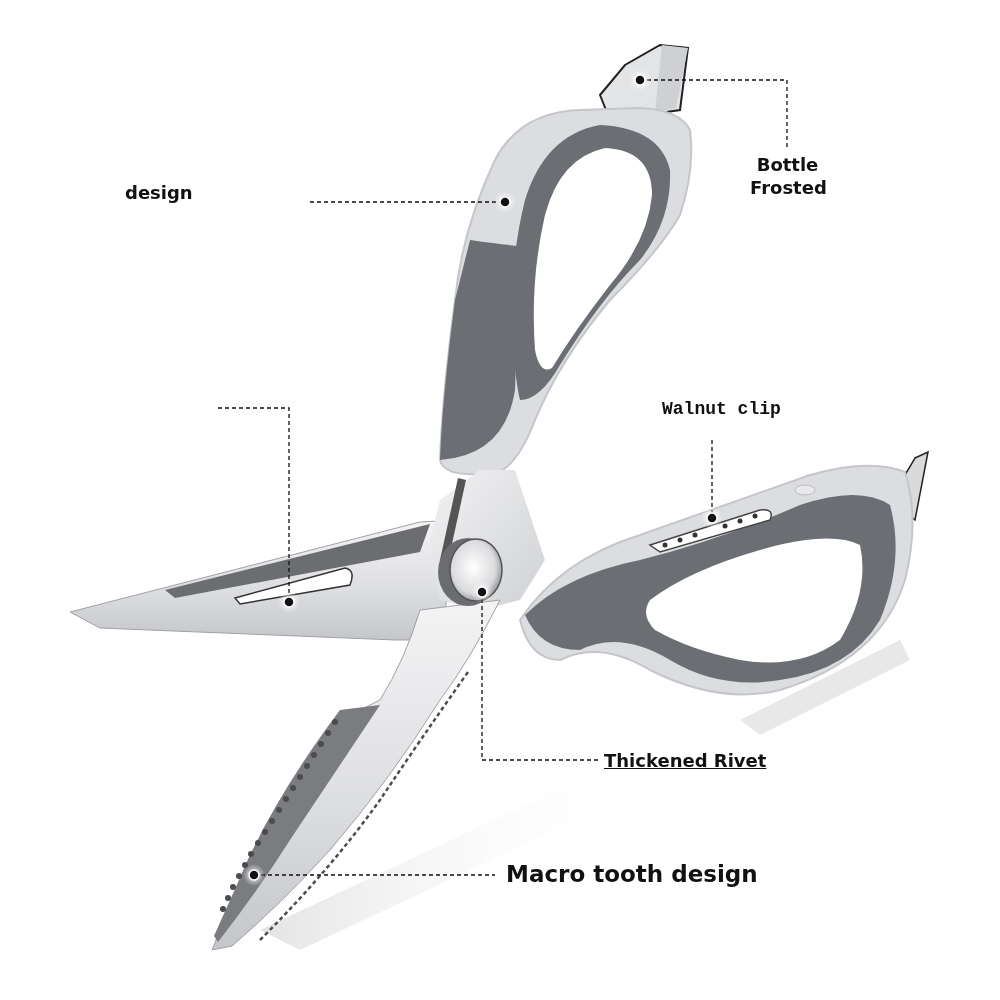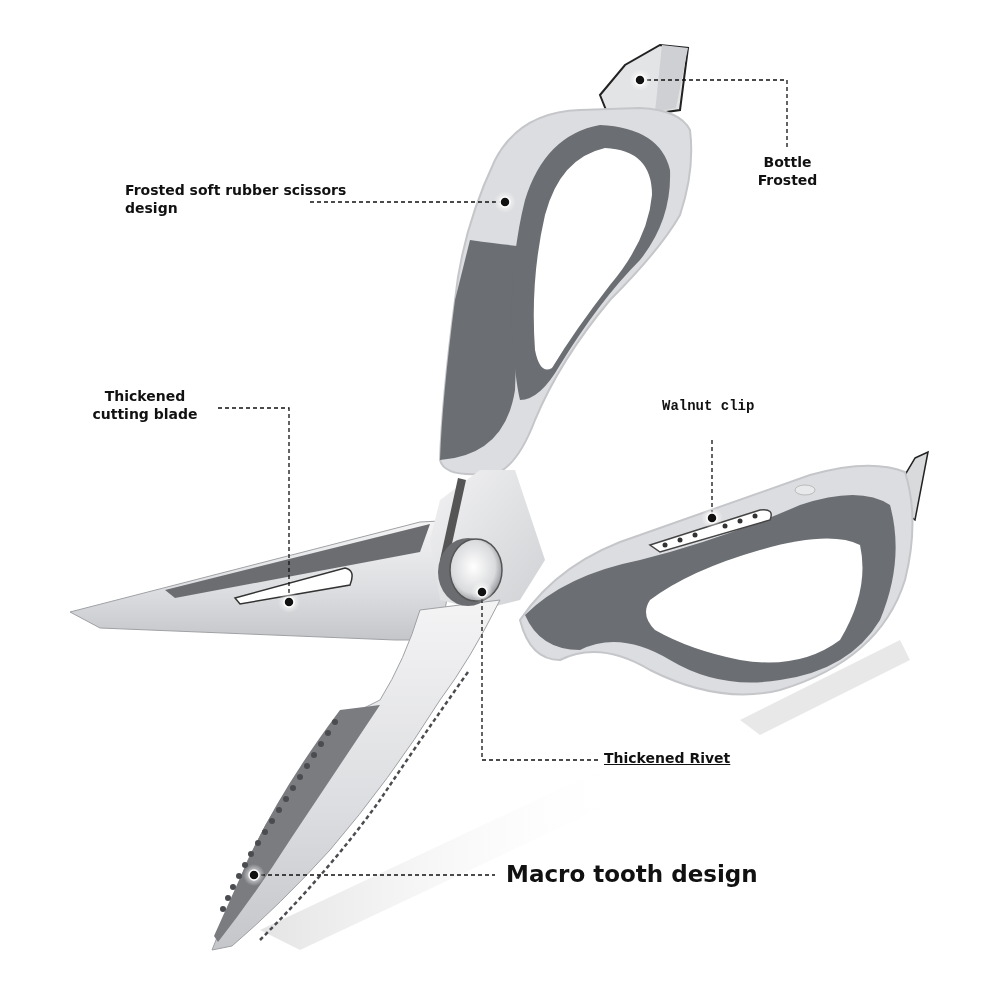--- a/index.html
+++ b/index.html
@@ -1,21 +1,21 @@
 <!DOCTYPE html>
 <html><head>
 <meta charset="utf-8">
 <style>
   html, body { margin: 0; padding: 0; background: #ffffff; }
   body { width: 1000px; height: 1000px; position: relative; overflow: hidden;
          font-family: "DejaVu Sans", "Liberation Sans", sans-serif; }
   .stage { position: absolute; left: 0; top: 0; width: 1000px; height: 1000px; }
   svg.art { position: absolute; left: 0; top: 0; }
   .label { position: absolute; color: #111; font-weight: bold; line-height: 1.25; white-space: nowrap; }
-  .lbl-sm { font-size: 14px; }
+  .lbl-sm { font-size: 18px; }
   .lbl-lg { font-size: 23px; }
   .center { text-align: center; }
 </style>
 </head>
 <body>
 
 <div class="stage">
 
   <svg class="art" width="1000" height="1000" viewBox="0 0 1000 1000">
     <defs>
@@ -154,32 +154,27 @@
           <circle r="5" fill="#111" stroke="#fff" stroke-width="1.5"></circle>
         </g>
       <g transform="translate(254 875)">
           <circle r="11" fill="url(#dotGlow)"></circle>
           <circle r="5" fill="#111" stroke="#fff" stroke-width="1.5"></circle>
         </g>
     </g>
   </svg>
 
   <div class="label lbl-sm" style="left:125px; top:182px;">
-    <div>Frosted soft rubber scissors</div>
     <div>design</div>
   </div>
 
   <div class="label lbl-sm center" style="left:750px; top:154px; width:75px;">
     <div>Bottle</div>
     <div>Frosted</div>
   </div>
 
-  <div class="label lbl-sm center" style="left:78px; top:388px; width:134px;">
-    <div>Thickened</div>
-    <div>cutting blade</div>
-  </div>
 
   <div class="label lbl-sm" style="left:662px; top:398px;font-family:Liberation Mono, monospace;">Walnut clip</div>
 
   <div class="label lbl-sm" style="left:604px; top:750px;text-decoration:underline;">Thickened Rivet</div>
 
   <div class="label lbl-lg" style="left:506px; top:860px;">Macro tooth design</div>
 </div>
 
 </body></html>

